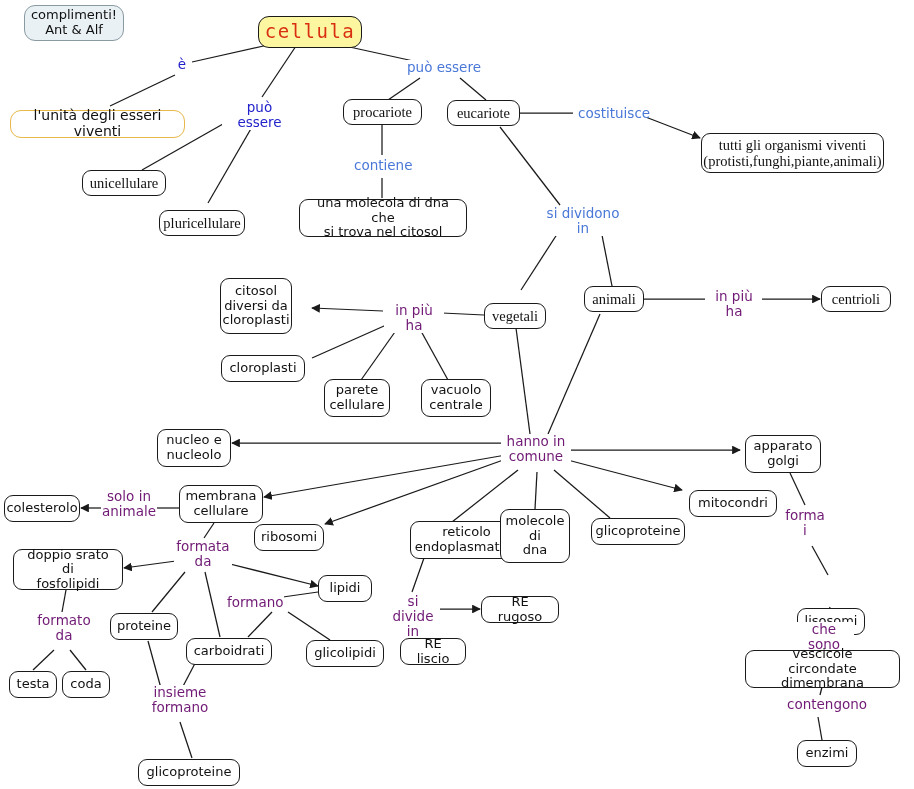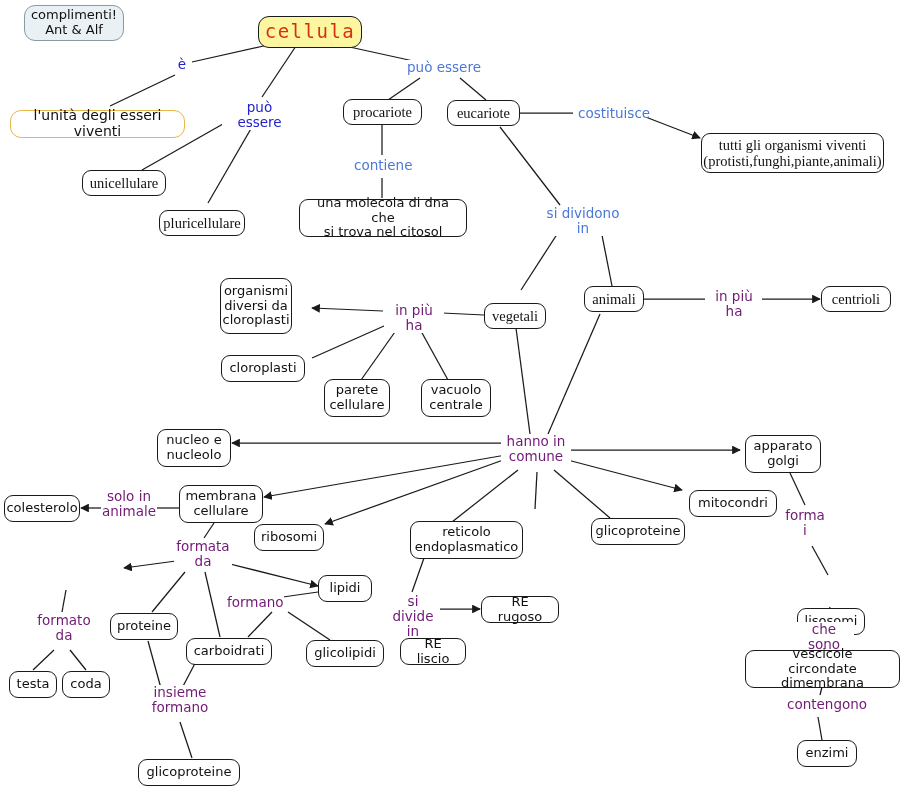--- a/index.html
+++ b/index.html
@@ -206,21 +206,21 @@
   <div class="node" style="left:299px; top:199px; width:168px; height:38px;">una molecola di dna che
 si trova nel citosol</div>
 
   <div class="label blue-light" style="left:577px; top:106px; width:70px;">costituisce</div>
 
   <div class="node serif" style="left:701px; top:133px; width:183px; height:40px;">tutti gli organismi viventi
 (protisti,funghi,piante,animali)</div>
 
   <div class="label blue-light" style="left:538px; top:206px; width:90px;">si dividono in</div>
 
-  <div class="node" style="left:220px; top:278px; width:72px; height:56px;">organismi
+  <div class="node" style="left:220px; top:278px; width:72px; height:56px;">citosol
 diversi da
 cloroplasti</div>
 
   <div class="node" style="left:221px; top:355px; width:84px; height:27px;">cloroplasti</div>
 
   <div class="label" style="left:384px; top:303px; width:60px;">in più ha</div>
 
   <div class="node" style="left:324px; top:379px; width:66px; height:38px;">parete
 cellulare</div>
 
@@ -247,20 +247,23 @@
 animale</div>
 
   <div class="node" style="left:179px; top:485px; width:84px; height:38px;">membrana
 cellulare</div>
 
   <div class="node" style="left:254px; top:524px; width:70px; height:27px;">ribosomi</div>
 
   <div class="node" style="left:370px; top:521px; width:113px; height:38px;margin-left:40px;">reticolo
 endoplasmatico</div>
 
+  <div class="node" style="left:500px; top:509px; width:70px; height:54px;">molecole
+di
+dna</div>
 
   <div class="node" style="left:591px; top:518px; width:94px; height:27px;">glicoproteine</div>
 
   <div class="node" style="left:689px; top:490px; width:88px; height:27px;">mitocondri</div>
 
   <div class="node" style="left:745px; top:435px; width:76px; height:38px;">apparato
 golgi</div>
 
   <div class="label" style="left:784px; top:508px; width:42px;">forma
 i</div>
@@ -279,20 +282,22 @@
   <div class="label" style="left:386px; top:594px; width:54px;">si divide
 in</div>
 
   <div class="node" style="left:481px; top:596px; width:78px; height:27px;">RE rugoso</div>
 
   <div class="node" style="left:400px; top:638px; width:66px; height:27px;">RE liscio</div>
 
   <div class="label" style="left:174px; top:539px; width:58px;">formata
 da</div>
 
+  <div class="node" style="left:13px; top:549px; width:110px; height:41px;">doppio srato di
+fosfolipidi</div>
 
   <div class="label" style="left:36px; top:613px; width:56px;">formato
 da</div>
 
   <div class="node" style="left:9px; top:671px; width:48px; height:27px;">testa</div>
 
   <div class="node" style="left:62px; top:671px; width:48px; height:27px;">coda</div>
 
   <div class="node" style="left:110px; top:613px; width:68px; height:27px;">proteine</div>
 

